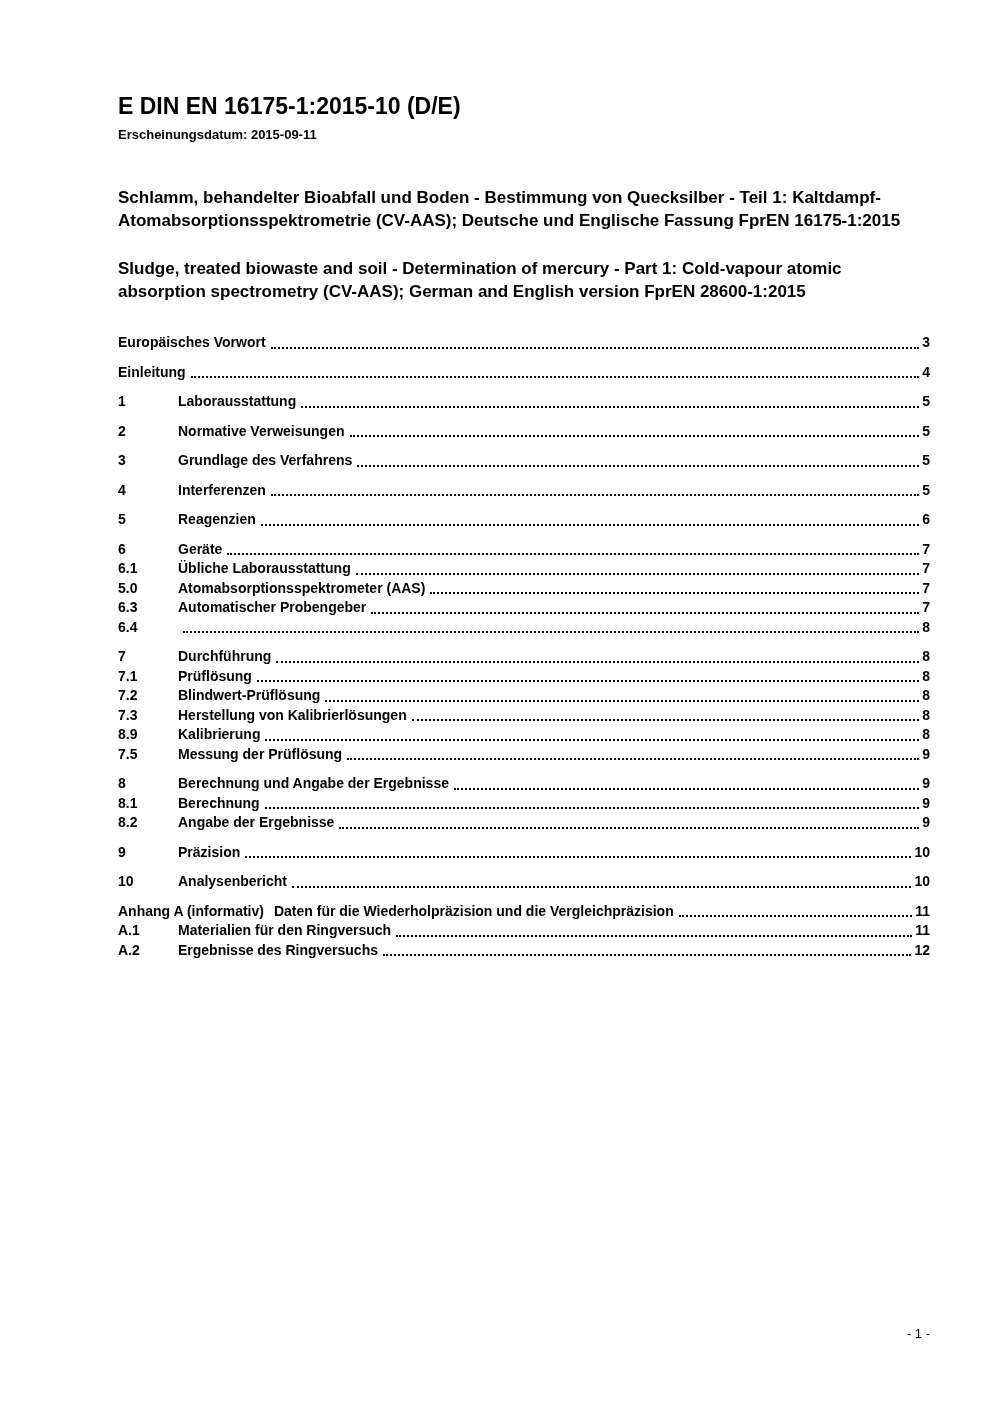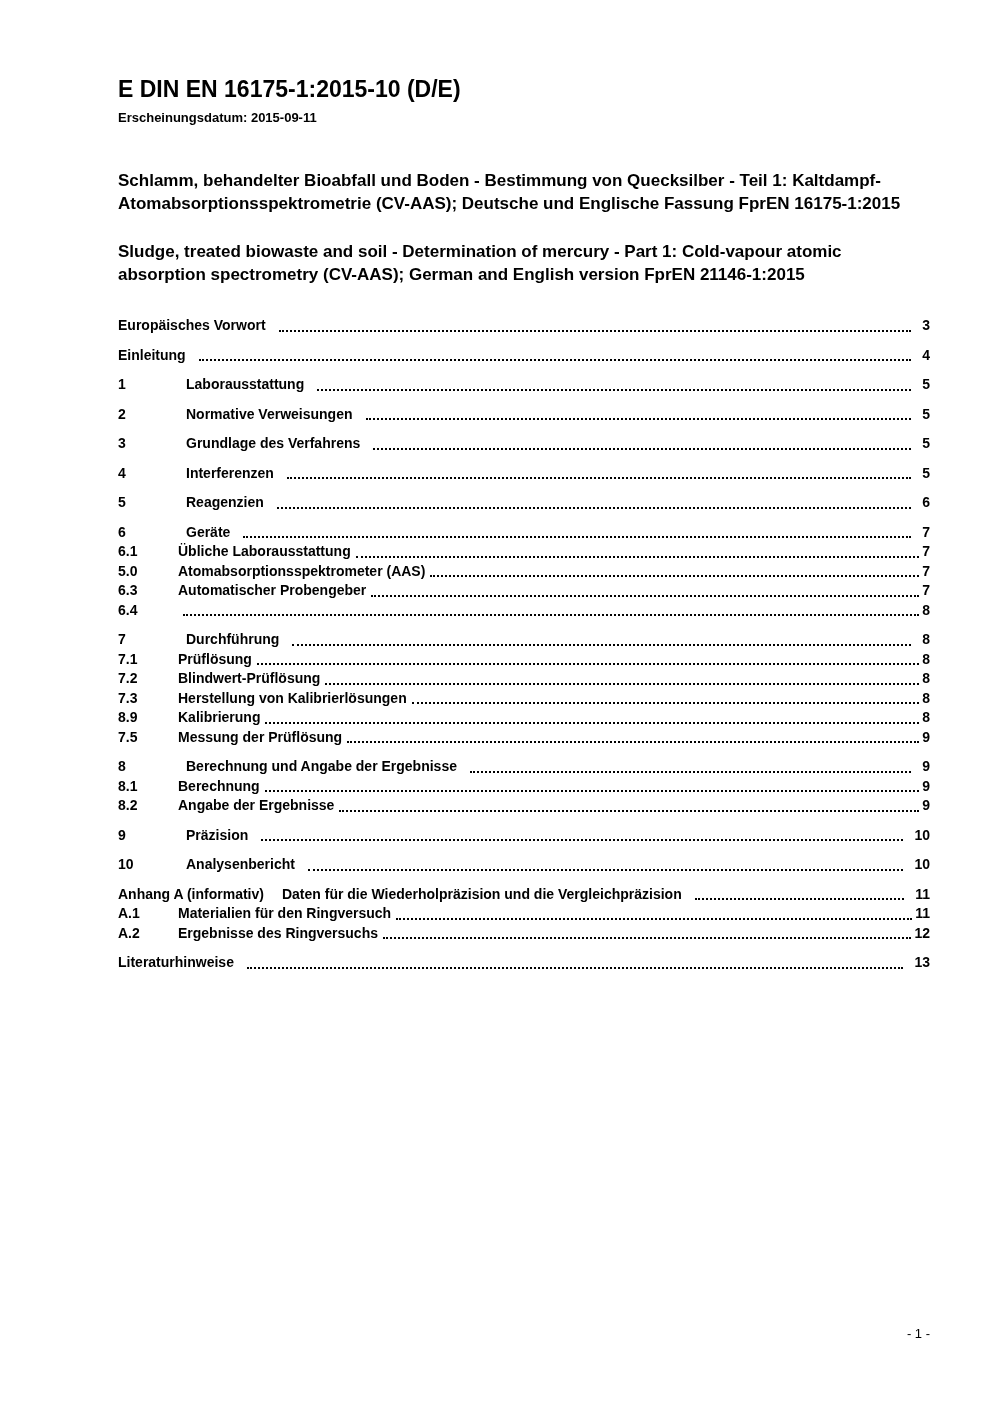--- a/index.html
+++ b/index.html
@@ -12,21 +12,21 @@
       width: 992px;
       height: 1403px;
       background: #ffffff;
       font-family: "Liberation Sans", sans-serif;
       color: #000000;
       overflow: hidden;
     }
     .content {
       position: absolute;
       left: 118px;
-      top: 75px;
+      top: 92px;
       width: 812px;
     }
     .doc-number {
       font-size: 23px;
       font-weight: 700;
       line-height: 28px;
     }
     .pub-date {
       font-size: 13px;
       font-weight: 700;
@@ -65,21 +65,20 @@
       font-size: 14px;
       font-weight: 700;
     }
     .toc-row {
       display: flex;
       align-items: baseline;
       line-height: 19.5px;
     }
     .toc-row.group-start {
       margin-top: 10px;
-      gap: 8px;
     }
     .toc-num {
       box-sizing: border-box;
       min-width: 60px;
       padding-right: 10px;
       white-space: nowrap;
       flex: 0 0 auto;
     }
     .toc-num:empty {
       display: none;
@@ -114,21 +113,21 @@
 
 <div class="page">
   <div class="content">
 
     <div class="doc-number">E DIN EN 16175-1:2015-10 (D/E)</div>
 
     <div class="pub-date">Erscheinungsdatum: 2015-09-11</div>
 
     <div class="title-de">Schlamm, behandelter Bioabfall und Boden - Bestimmung von Quecksilber - Teil 1: Kaltdampf-Atomabsorptionsspektrometrie (CV-AAS); Deutsche und Englische Fassung FprEN 16175-1:2015</div>
 
-    <div class="title-en">Sludge, treated biowaste and soil - Determination of mercury - Part 1: Cold-vapour atomic absorption spectrometry (CV-AAS); German and English version FprEN 21146-1:2015</div>
+    <div class="title-en">Sludge, treated biowaste and soil - Determination of mercury - Part 1: Cold-vapour atomic absorption spectrometry (CV-AAS); German and English version FprEN 28600-1:2015</div>
 
 
     <div class="toc-list">
   <div class="toc-row group-start">
 
     <span class="toc-label">Europäisches Vorwort</span>
     <span class="toc-leader"></span>
     <span class="toc-page">3</span>
   </div>
 
@@ -299,24 +298,18 @@
     <span class="toc-page">11</span>
   </div>
 
   <div class="toc-row">
     <span class="toc-num">A.2</span>
     <span class="toc-label">Ergebnisse des Ringversuchs</span>
     <span class="toc-leader"></span>
     <span class="toc-page">12</span>
   </div>
 
-  <div class="toc-row group-start">
-
-    <span class="toc-label">Literaturhinweise</span>
-    <span class="toc-leader"></span>
-    <span class="toc-page">13</span>
-  </div>
 </div>
 
   </div>
 
   <div class="footer-page">- 1 -</div>
 </div>
 
 </body></html>

